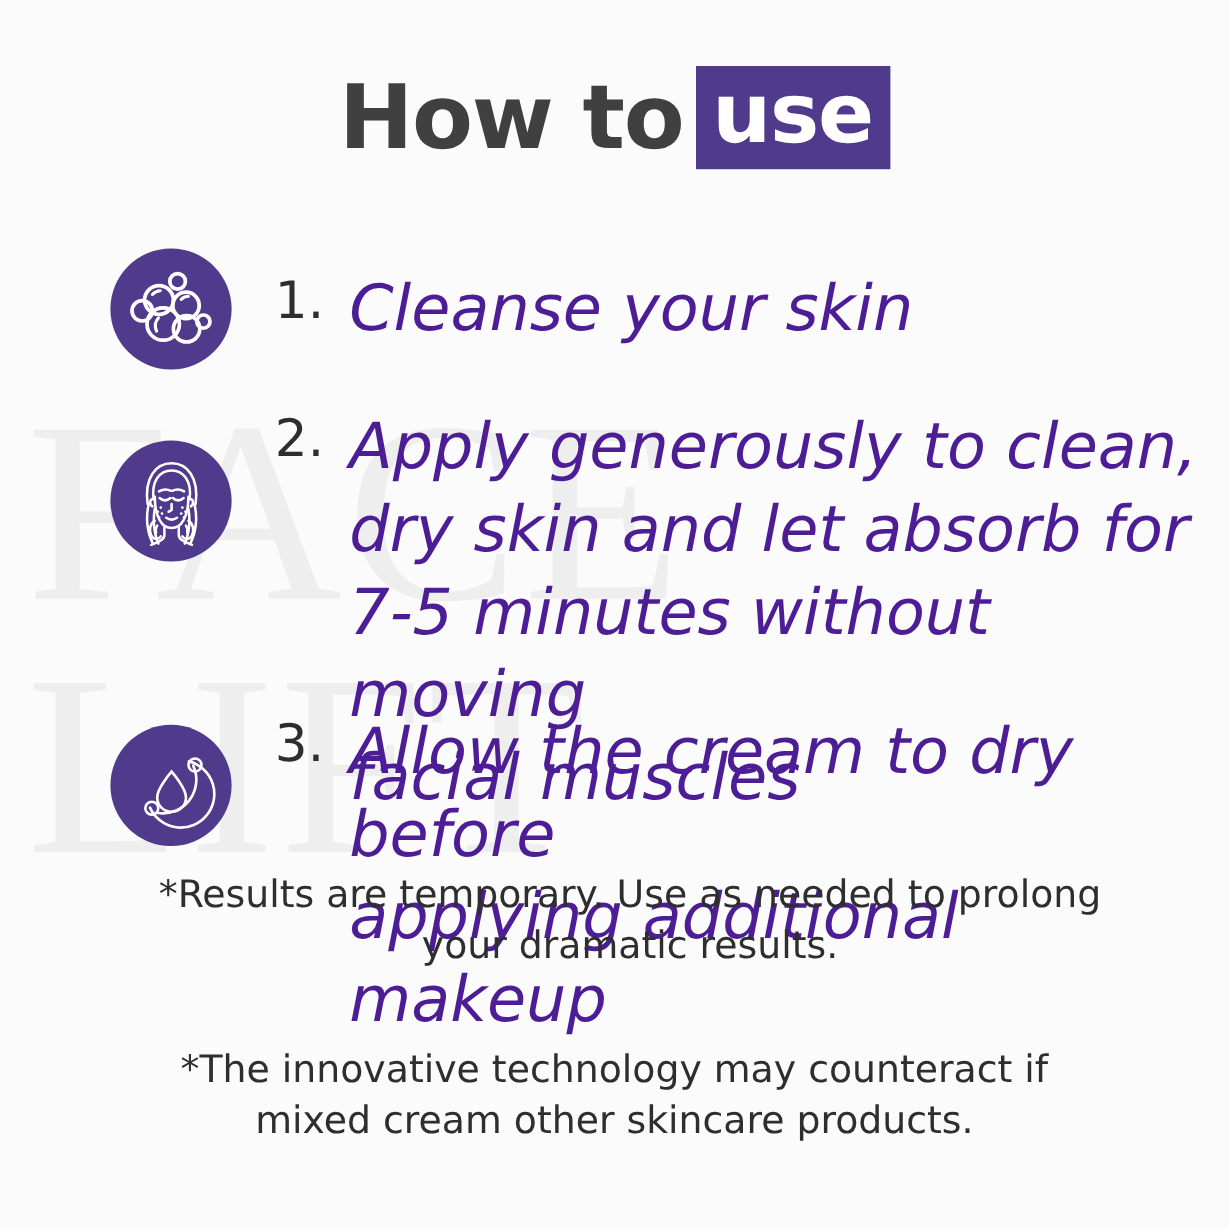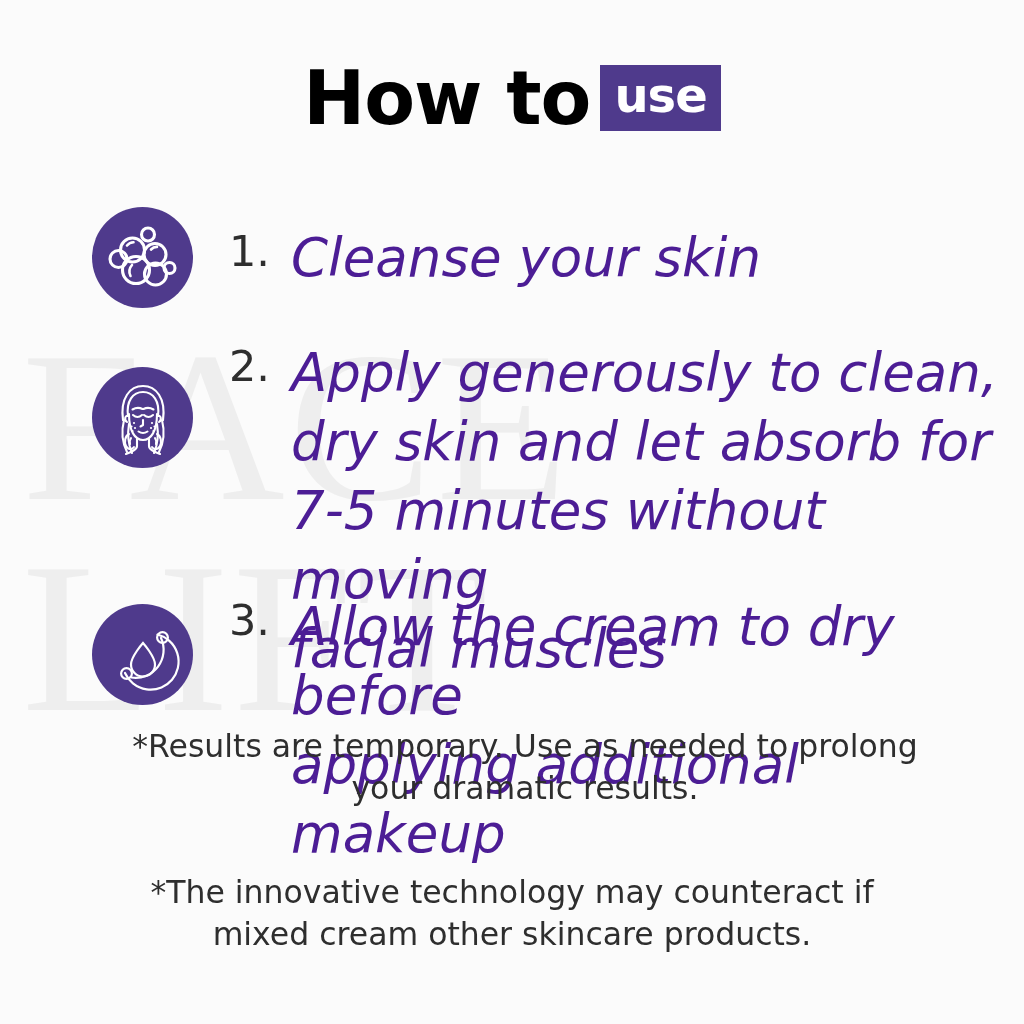--- a/index.html
+++ b/index.html
@@ -38,27 +38,27 @@
     left:0; top:55px;
     width:1024px;
     text-align:center;
     white-space:nowrap;
   }
   .title-text{
     font-family:"DejaVu Sans", sans-serif;
     font-weight:700;
     font-size:74px;
     letter-spacing:-1px;
-    color:#000000;
+    color:#404040;
     vertical-align:middle;
   }
   .title-hl{
     font-family:"DejaVu Sans", sans-serif;
     font-weight:700;
-    font-size:48px;
+    font-size:69px;
     letter-spacing:-1px;
     color:#ffffff;
     background:#4f3a8c;
     padding:8px 14px 12px 14px;
     margin-left:10px;
     vertical-align:middle;
     display:inline-block;
     line-height:0.95;
   }
 

